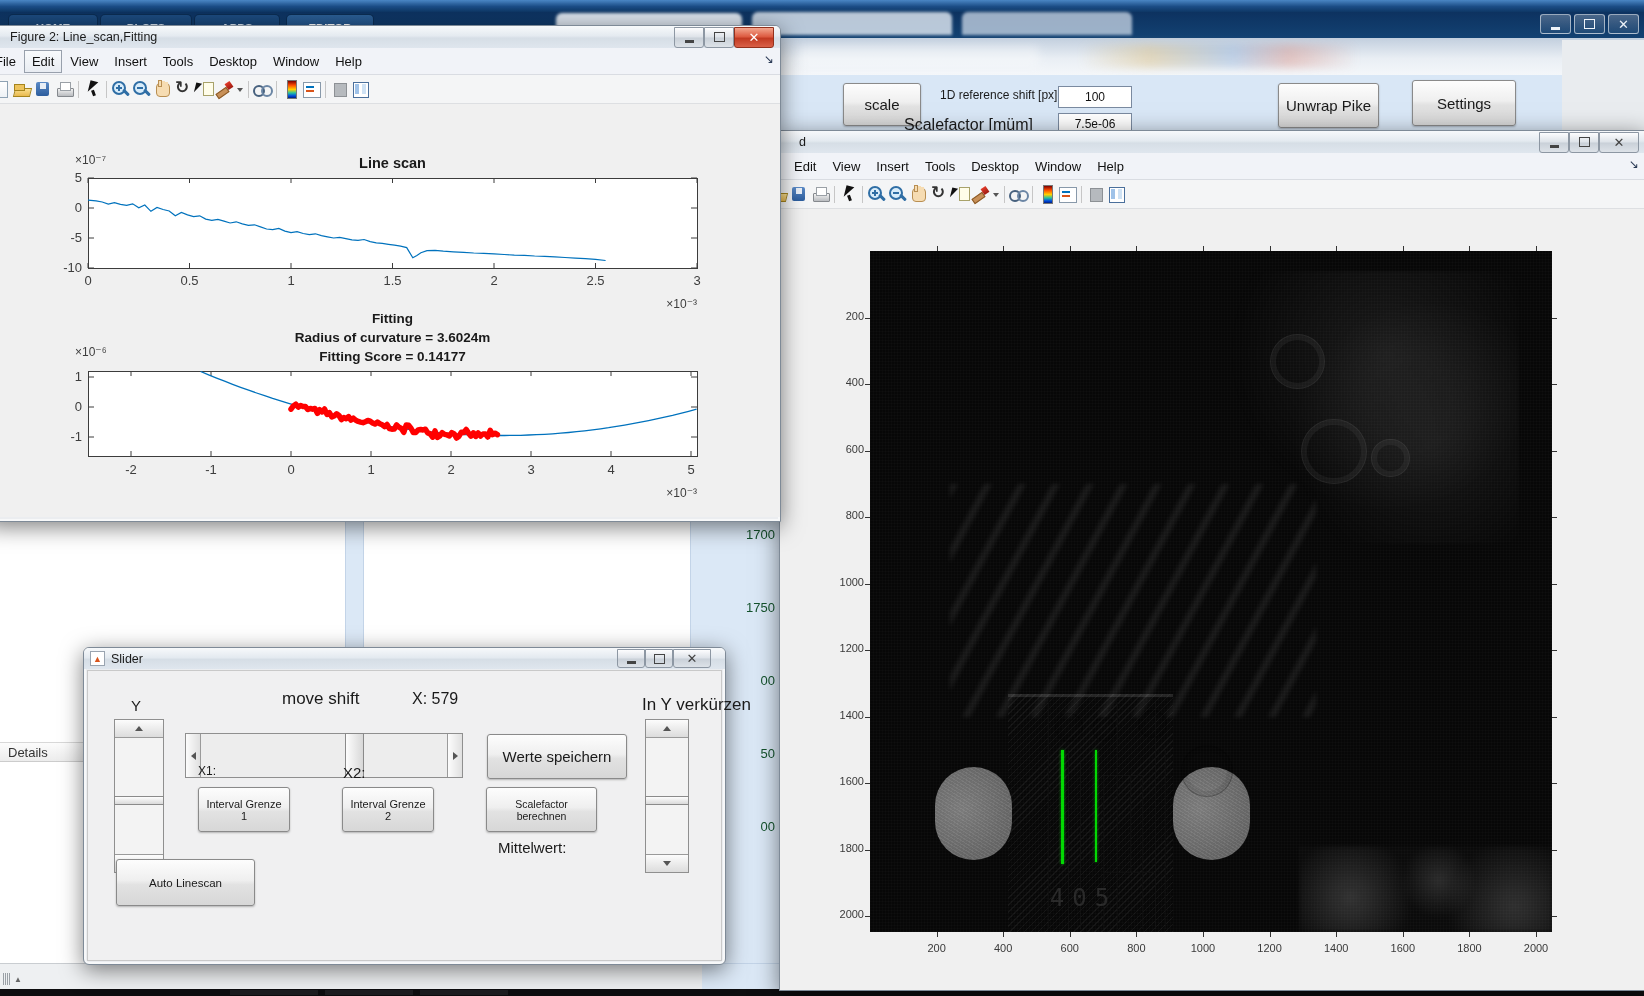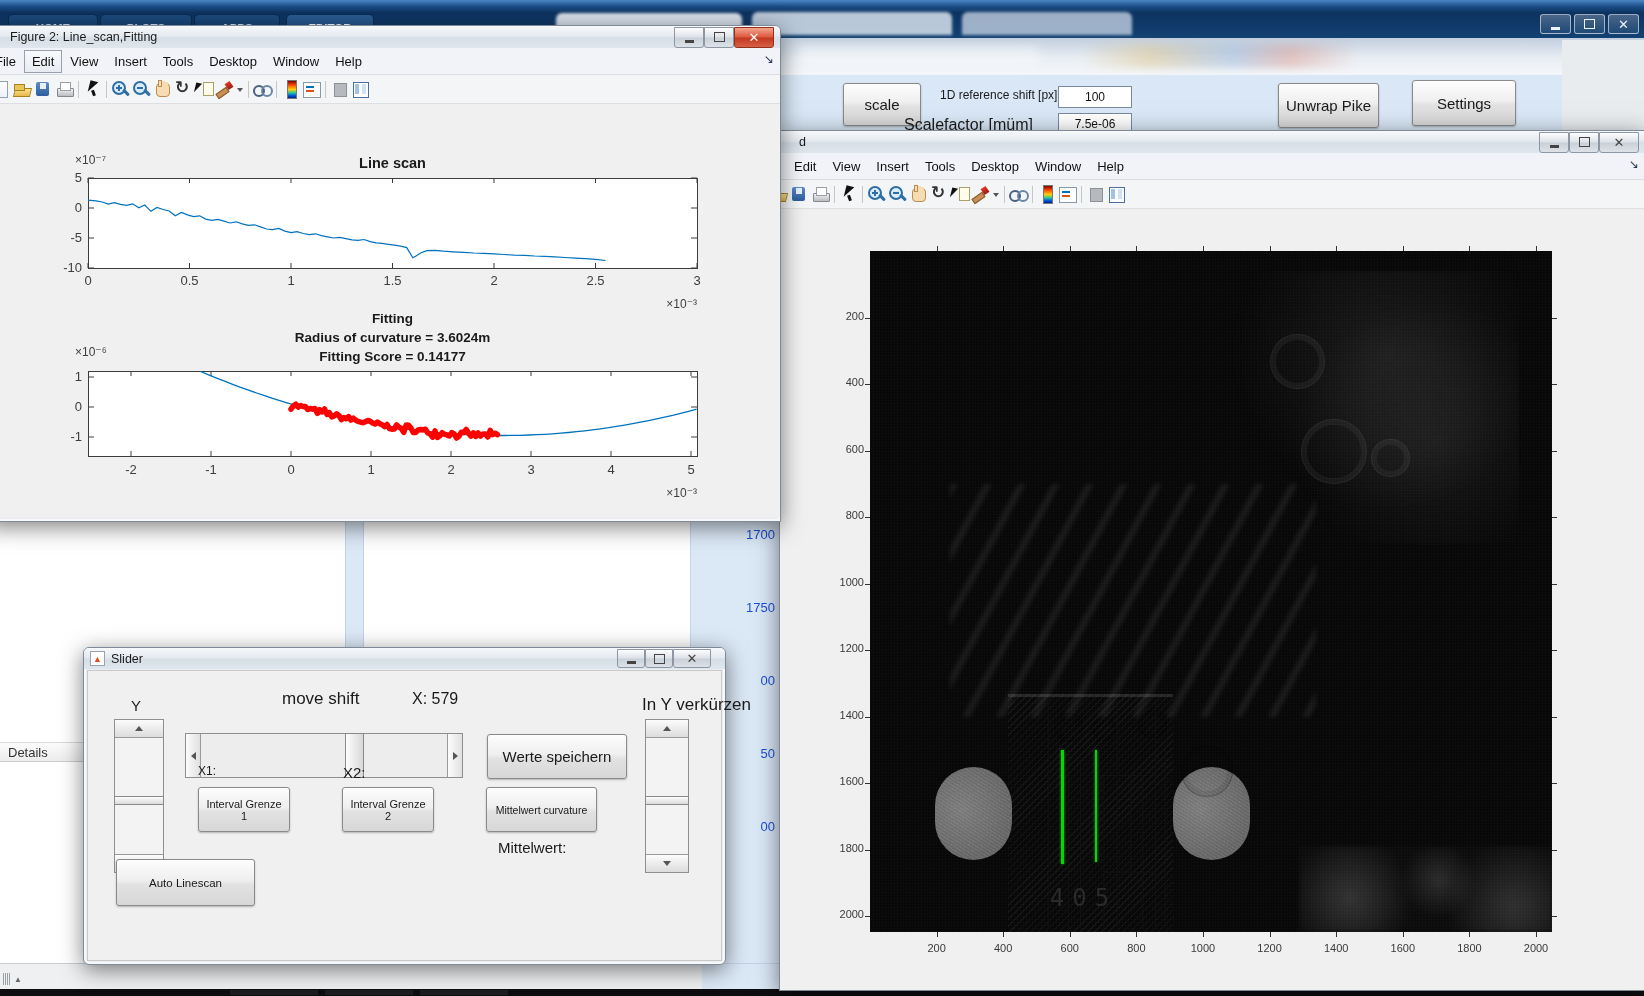--- a/index.html
+++ b/index.html
@@ -33,21 +33,21 @@
     border:1px solid #8a8a8a;border-radius:3px;box-shadow:0 1px 2px rgba(0,0,0,.25);
     display:flex;align-items:center;justify-content:center;color:#1a1a1a;}
   .mlabel{position:absolute;color:#1a1a1a;}
   .minput{position:absolute;background:#fff;border:1px solid #7a8aa0;
     display:flex;align-items:center;justify-content:center;font-size:12px;}
 
   
   .bg-white-left{left:0;top:520px;width:779px;height:469px;background:#fff;}
   .bg-strip-a{left:345px;top:520px;width:17px;height:469px;background:#dbe8f6;border-left:1px solid #c3d4e8;border-right:1px solid #c3d4e8;}
   .bg-strip-b{left:690px;top:130px;width:89px;height:859px;background:#dbe8f6;border-left:1px solid #c3d4e8;}
-  .bg-tick{position:absolute;width:40px;text-align:right;font-size:13px;color:#1d4ed8;}
+  .bg-tick{position:absolute;width:40px;text-align:right;font-size:13px;color:#14532d;}
   .details-bar{left:0;top:742px;width:257px;height:20px;background:linear-gradient(#fcfcfc,#ececec);
     border-top:1px solid #d8d8d8;border-bottom:1px solid #cccccc;display:flex;align-items:center;padding-left:8px;font-size:13px;color:#333;box-sizing:border-box;}
   .statusbar-left{left:0;top:963px;width:702px;height:26px;background:#eef0f2;border-top:1px solid #c9cdd1;}
   .statusbar-right{left:702px;top:963px;width:942px;height:26px;background:#dbe8f6;border-top:1px solid #c3d4e8;}
   .grip{left:3px;top:973px;display:flex;align-items:center;gap:1px;}
   .grip i{display:block;width:1px;height:12px;background:#9aa0a6;}
   .grip b{font-size:8px;color:#666;margin-left:3px;font-weight:normal;}
   .taskbar{left:0;top:989px;width:1644px;height:7px;background:#0d0d0f;}
   .taskbar i{position:absolute;top:1px;height:5px;background:#1d1d20;display:block;}
 
@@ -542,19 +542,19 @@
           </div>
         <div class="sarrow bottom">
             <i class="tri-down"></i>
           </div>
       </div>
 
       <span class="mlabel" style="left:110px;top:93px;font-size:12px;">X1:</span>
       <span class="mlabel" style="left:255px;top:93px;font-size:15px;">X2:</span>
       <button class="mbtn" style="left:110px;top:116px;width:92px;height:45px;font-size:11px;">Interval Grenze 1</button>
       <button class="mbtn" style="left:254px;top:116px;width:92px;height:45px;font-size:11px;">Interval Grenze 2</button>
-      <button class="mbtn" style="left:398px;top:116px;width:111px;height:45px;font-size:10.5px;">Mittelwert curvature</button>
+      <button class="mbtn" style="left:398px;top:116px;width:111px;height:45px;font-size:10.5px;">Scalefactor berechnen</button>
       <span class="mlabel" style="left:398px;top:168px;font-size:15px;margin-left:12px;">Mittelwert:</span>
       <button class="mbtn" style="left:28px;top:188px;width:139px;height:47px;font-size:11.5px;">Auto Linescan</button>
     </div>
   </div>
 
 </div>
 
 </body></html>

